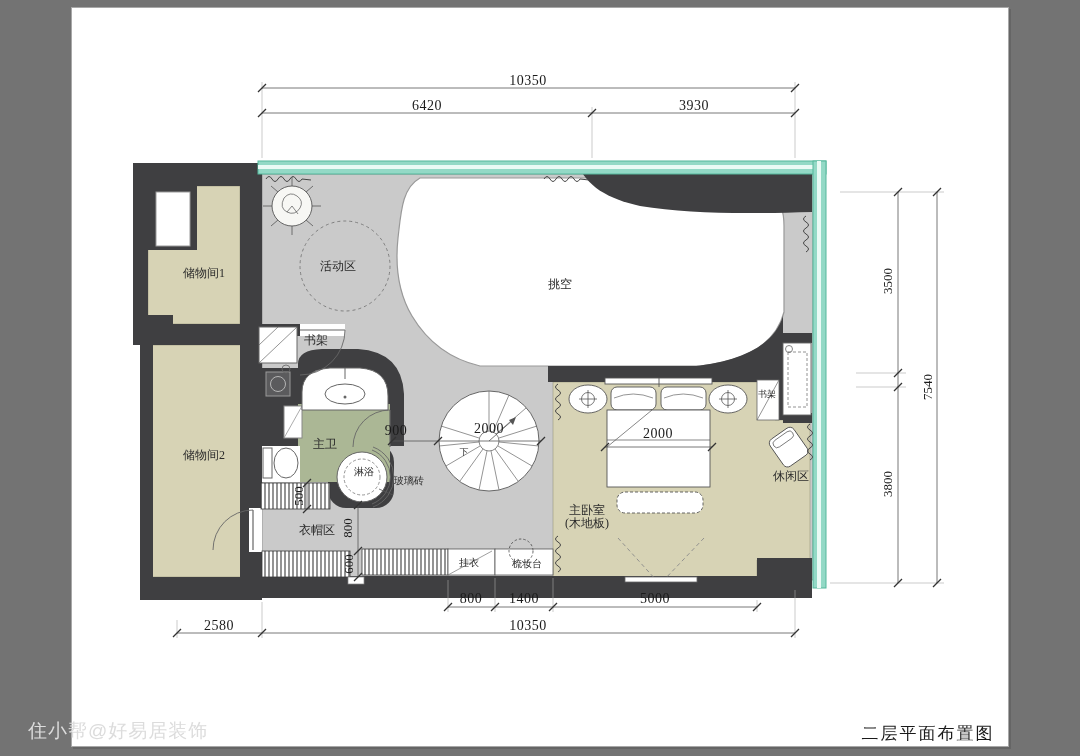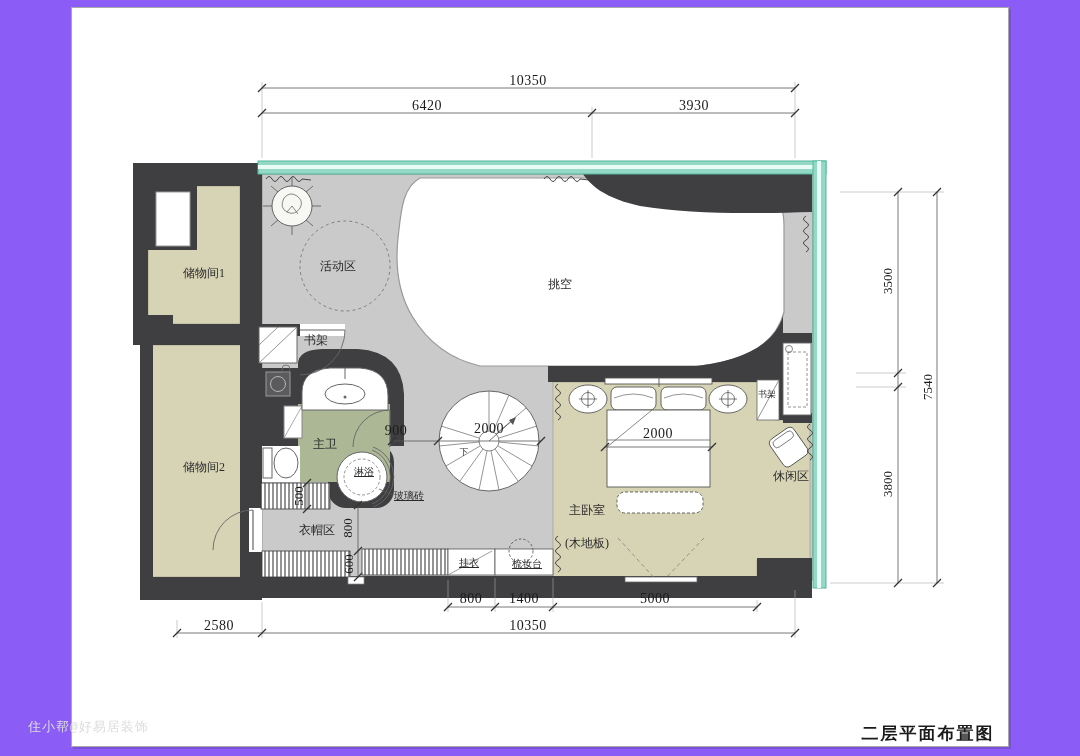--- a/index.html
+++ b/index.html
@@ -1,34 +1,34 @@
 <!DOCTYPE html>
 <html><head>
 <meta charset="utf-8">
 <style>
   html,body{margin:0;padding:0;background:#fff;}
-  .canvas{position:relative;width:1080px;height:756px;background:#8b5cf6;overflow:hidden;
+  .canvas{position:relative;width:1080px;height:756px;background:#737373;overflow:hidden;
           font-family:"Liberation Serif", serif;}
   .page{position:absolute;left:71px;top:7px;width:936px;height:738px;background:#fff;
         border:1px solid #a8a8a8;box-shadow:2px 2px 0 rgba(0,0,0,0.12);}
   .plan{position:absolute;left:0;top:0;width:1080px;height:756px;}
   svg{position:absolute;left:0;top:0;}
   .dim{position:absolute;transform:translate(-50%,-50%);font-size:14px;color:#1b1b1b;
        white-space:nowrap;letter-spacing:0.5px;}
   .dimr{position:absolute;transform:translate(-50%,-50%) rotate(-90deg);font-size:13px;
         color:#1b1b1b;white-space:nowrap;}
   .lbl{position:absolute;transform:translate(-50%,-50%);font-size:12px;color:#2a2a2a;
        white-space:nowrap;}
   .lbls{position:absolute;transform:translate(-50%,-50%);font-size:10px;color:#2a2a2a;
-        white-space:nowrap;text-decoration:underline;}
+        white-space:nowrap;}
   .lblxs{position:absolute;transform:translate(-50%,-50%);font-size:9px;color:#2a2a2a;
         white-space:nowrap;}
   .title{position:absolute;transform:translate(-50%,-50%);font-family:"Liberation Sans",sans-serif;
-         font-weight:700;font-size:17px;color:#1a1a1a;letter-spacing:2px;white-space:nowrap;}
-  .watermark{position:absolute;font-family:Liberation Mono, monospace;font-size:13px;
+         font-weight:400;font-size:17px;color:#1a1a1a;letter-spacing:2px;white-space:nowrap;}
+  .watermark{position:absolute;font-family:Liberation Sans, sans-serif;font-size:19px;
              color:#dcdcdc;white-space:nowrap;letter-spacing:1px;text-align:right;}
 </style>
 </head>
 <body>
 
 <div class="canvas">
   <div class="page"></div>
 
   <div class="plan">
     <svg width="1080" height="756" viewBox="0 0 1080 756">
@@ -224,32 +224,32 @@
     <span class="dim" style="left:219px;top:626px">2580</span>
     <span class="dim" style="left:528px;top:626px">10350</span>
     <span class="dim" style="left:396px;top:431px">900</span>
     <span class="dim" style="left:489px;top:429px">2000</span>
     <span class="dim" style="left:658px;top:434px">2000</span>
     <span class="dimr" style="left:299px;top:496px">500</span>
     <span class="dimr" style="left:348px;top:528px">800</span>
     <span class="dimr" style="left:349px;top:564px">600</span>
 
     <span class="lbl" style="left:204px;top:273px">储物间1</span>
-    <span class="lbl" style="left:204px;top:467px">储物间2</span>
+    <span class="lbl" style="left:204px;top:455px">储物间2</span>
     <span class="lbl" style="left:338px;top:266px">活动区</span>
     <span class="lbl" style="left:560px;top:284px">挑空</span>
     <span class="lbl" style="left:316px;top:340px">书架</span>
     <span class="lbl" style="left:325px;top:444px">主卫</span>
     <span class="lbls" style="left:364px;top:472px">淋浴</span>
-    <span class="lbls" style="left:409px;top:496px">玻璃砖</span>
+    <span class="lbls" style="left:409px;top:481px">玻璃砖</span>
     <span class="lbl" style="left:317px;top:530px">衣帽区</span>
     <span class="lbls" style="left:469px;top:563px">挂衣</span>
     <span class="lbls" style="left:527px;top:564px">梳妆台</span>
     <span class="lbl" style="left:587px;top:510px">主卧室</span>
-    <span class="lbl" style="left:587px;top:543px">(木地板)</span>
+    <span class="lbl" style="left:587px;top:523px">(木地板)</span>
     <span class="lbl" style="left:791px;top:476px">休闲区</span>
     <span class="lblxs" style="left:767px;top:394px">书架</span>
     <span class="lblxs" style="left:464px;top:452px">下</span>
 
     <span class="title" style="left:928px;top:733px">二层平面布置图</span>
     <span class="watermark" style="left:28px;top:718px">住小帮@好易居装饰</span>
   </div>
 </div>
 
 </body></html>

